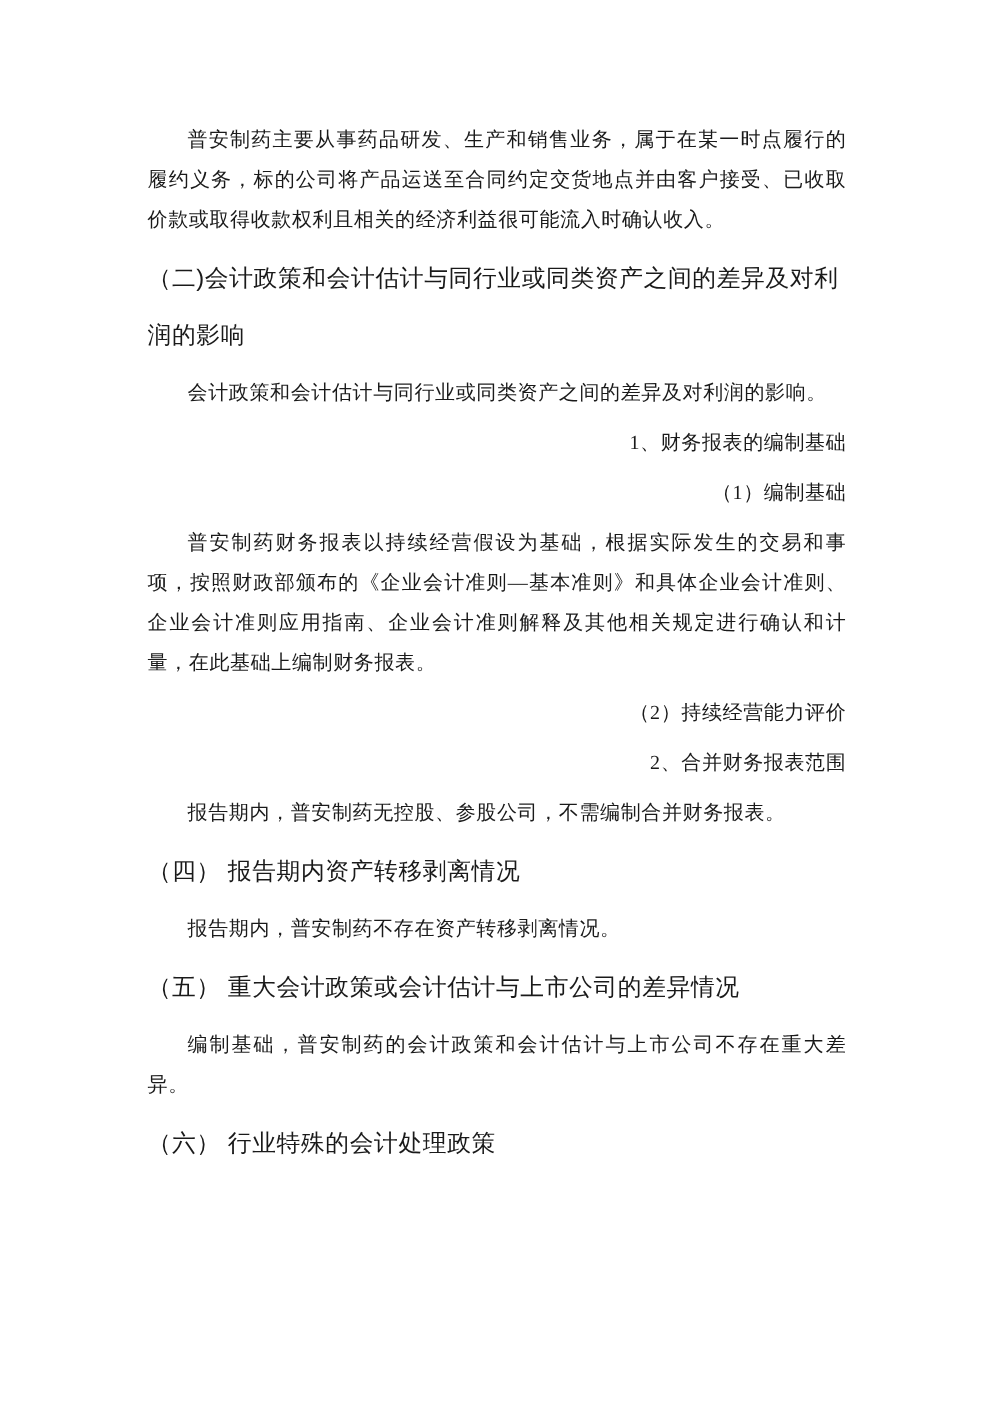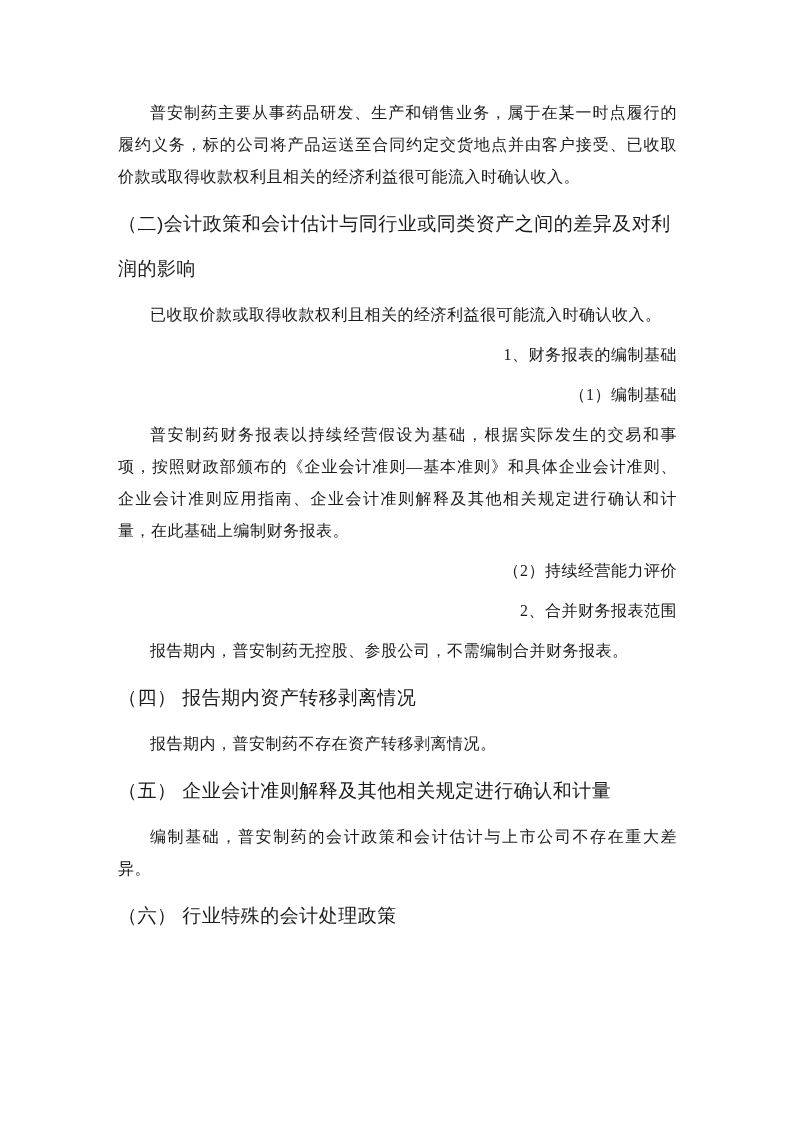--- a/index.html
+++ b/index.html
@@ -60,27 +60,27 @@
     color: #404040;
   }
 </style>
 </head>
 <body>
 
 <div class="page">
   <div class="content">
     <p class="para">普安制药主要从事药品研发、生产和销售业务，属于在某一时点履行的履约义务，标的公司将产品运送至合同约定交货地点并由客户接受、已收取价款或取得收款权利且相关的经济利益很可能流入时确认收入。</p>
     <h2 class="heading">（二)会计政策和会计估计与同行业或同类资产之间的差异及对利润的影响</h2>
-    <p class="para">已收取价款或取得收款权利且相关的经济利益很可能流入时确认收入。</p>
+    <p class="para">会计政策和会计估计与同行业或同类资产之间的差异及对利润的影响。</p>
     <p class="sub">1、财务报表的编制基础</p>
     <p class="sub">（1）编制基础</p>
     <p class="para">普安制药财务报表以持续经营假设为基础，根据实际发生的交易和事项，按照财政部颁布的《企业会计准则—基本准则》和具体企业会计准则、企业会计准则应用指南、企业会计准则解释及其他相关规定进行确认和计量，在此基础上编制财务报表。</p>
     <p class="sub">（2）持续经营能力评价</p>
     <p class="sub">2、合并财务报表范围</p>
     <p class="para">报告期内，普安制药无控股、参股公司，不需编制合并财务报表。</p>
     <h2 class="heading">（四） 报告期内资产转移剥离情况</h2>
     <p class="para">报告期内，普安制药不存在资产转移剥离情况。</p>
-    <h2 class="heading">（五） 企业会计准则解释及其他相关规定进行确认和计量</h2>
+    <h2 class="heading">（五） 重大会计政策或会计估计与上市公司的差异情况</h2>
     <p class="para">编制基础，普安制药的会计政策和会计估计与上市公司不存在重大差异。</p>
     <h2 class="heading">（六） 行业特殊的会计处理政策</h2>
   </div>
   <div class="footer">137</div>
 </div>
 
 </body></html>

